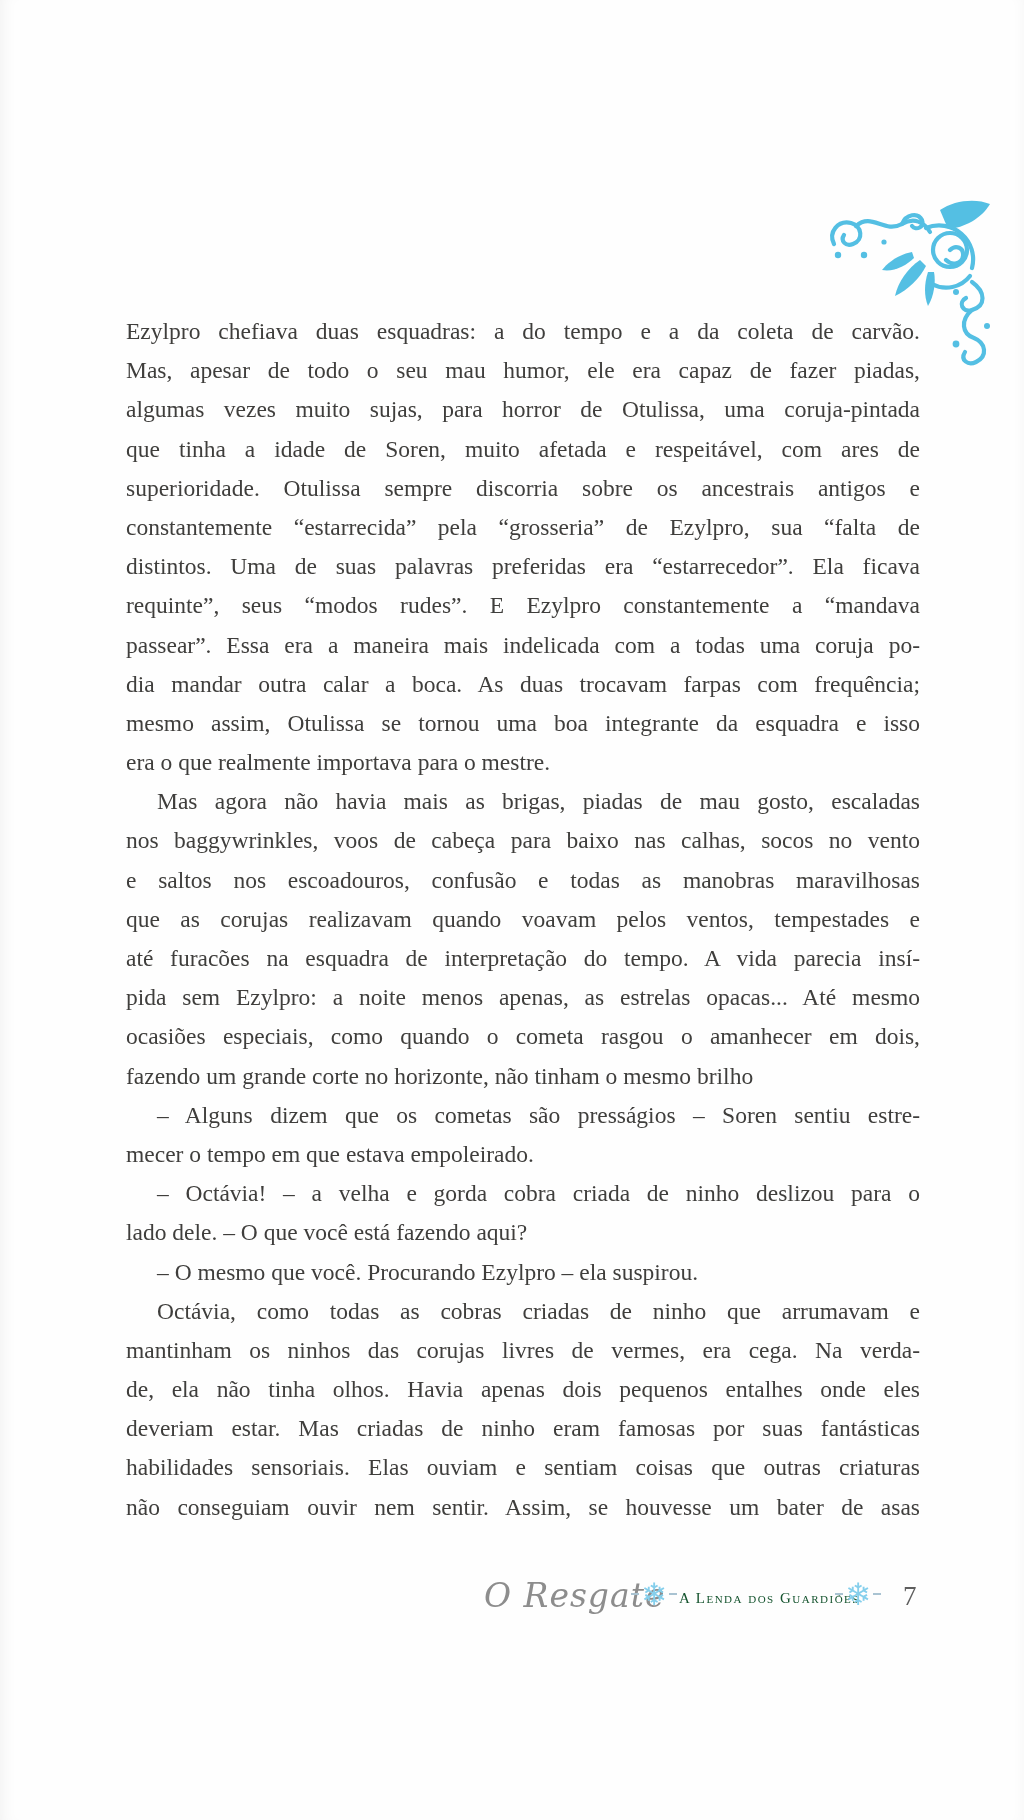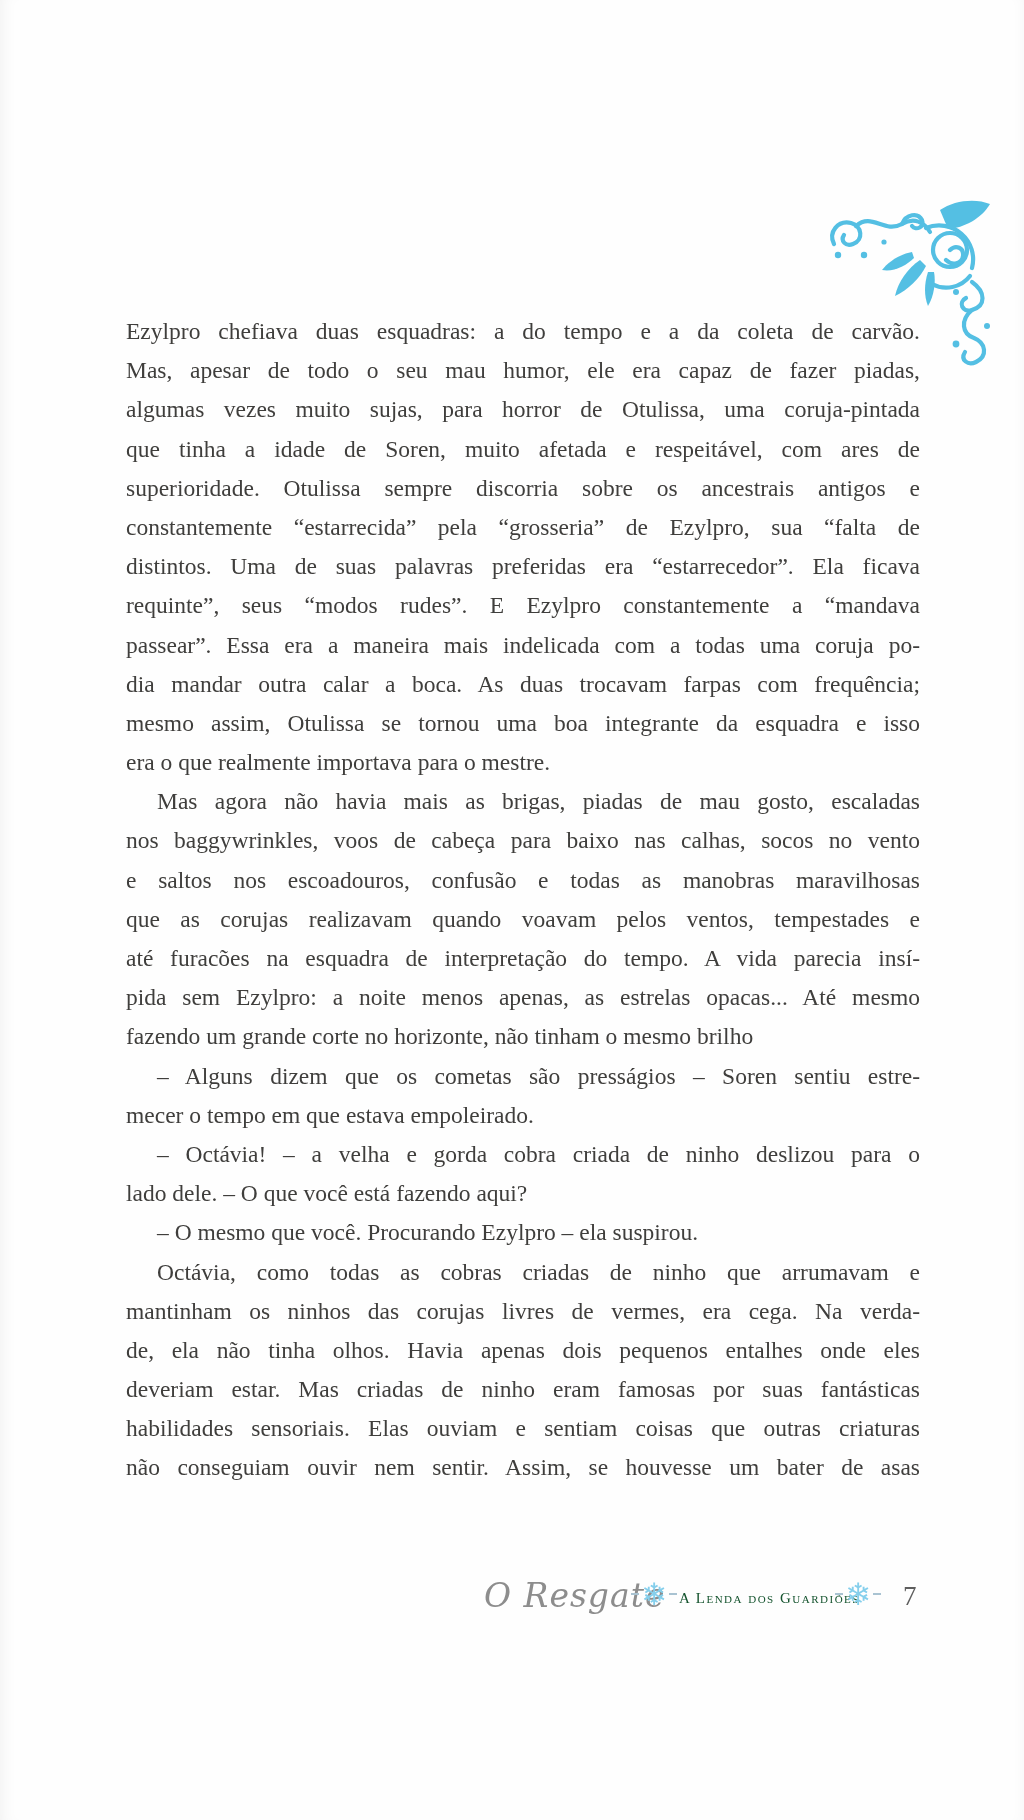--- a/index.html
+++ b/index.html
@@ -115,20 +115,21 @@
       <div class="line">passear”. Essa era a maneira mais indelicada com a todas uma coruja po-</div>
       <div class="line">dia mandar outra calar a boca. As duas trocavam farpas com frequência;</div>
       <div class="line">mesmo assim, Otulissa se tornou uma boa integrante da esquadra e isso</div>
       <div class="line parend">era o que realmente importava para o mestre.</div>
       <div class="line indent">Mas agora não havia mais as brigas, piadas de mau gosto, escaladas</div>
       <div class="line">nos baggywrinkles, voos de cabeça para baixo nas calhas, socos no vento</div>
       <div class="line">e saltos nos escoadouros, confusão e todas as manobras maravilhosas</div>
       <div class="line">que as corujas realizavam quando voavam pelos ventos, tempestades e</div>
       <div class="line">até furacões na esquadra de interpretação do tempo. A vida parecia insí-</div>
       <div class="line">pida sem Ezylpro: a noite menos apenas, as estrelas opacas... Até mesmo</div>
+      <div class="line">ocasiões especiais, como quando o cometa rasgou o amanhecer em dois,</div>
       <div class="line parend">fazendo um grande corte no horizonte, não tinham o mesmo brilho</div>
       <div class="line indent">– Alguns dizem que os cometas são presságios – Soren sentiu estre-</div>
       <div class="line parend">mecer o tempo em que estava empoleirado.</div>
       <div class="line indent">– Octávia! – a velha e gorda cobra criada de ninho deslizou para o</div>
       <div class="line parend">lado dele. – O que você está fazendo aqui?</div>
       <div class="line indent parend">– O mesmo que você. Procurando Ezylpro – ela suspirou.</div>
       <div class="line indent">Octávia, como todas as cobras criadas de ninho que arrumavam e</div>
       <div class="line">mantinham os ninhos das corujas livres de vermes, era cega. Na verda-</div>
       <div class="line">de, ela não tinha olhos. Havia apenas dois pequenos entalhes onde eles</div>
       <div class="line">deveriam estar. Mas criadas de ninho eram famosas por suas fantásticas</div>

